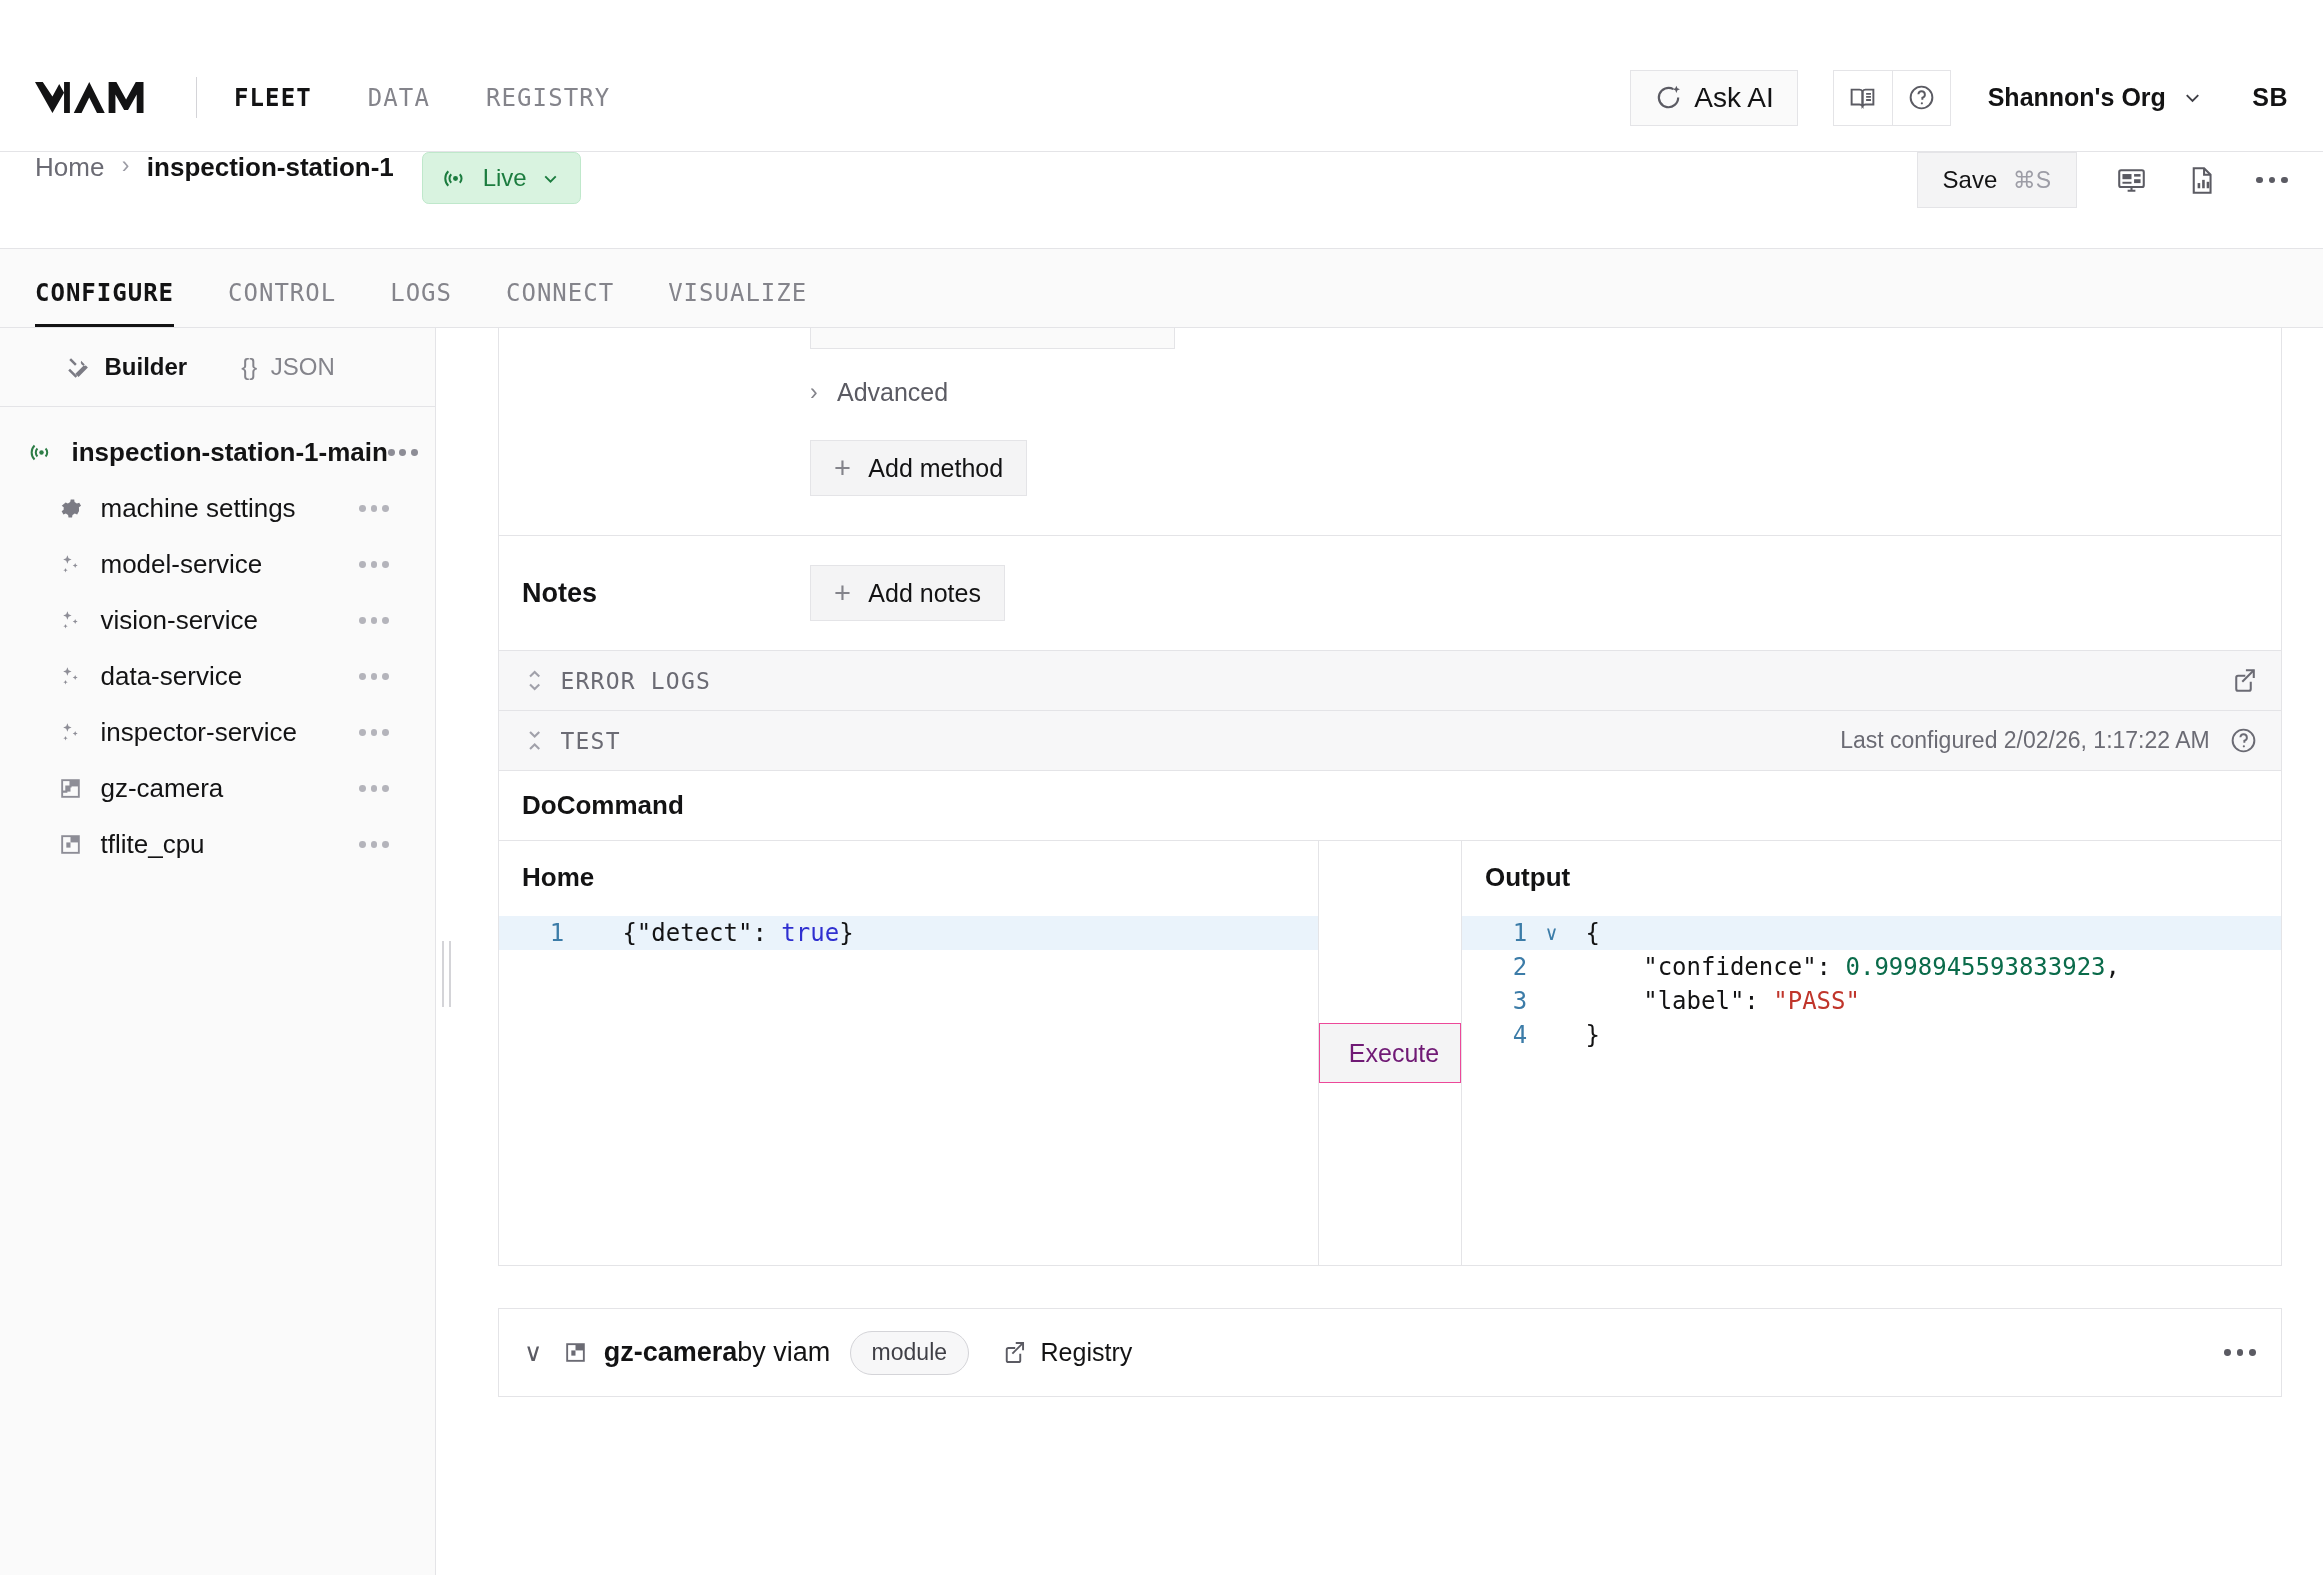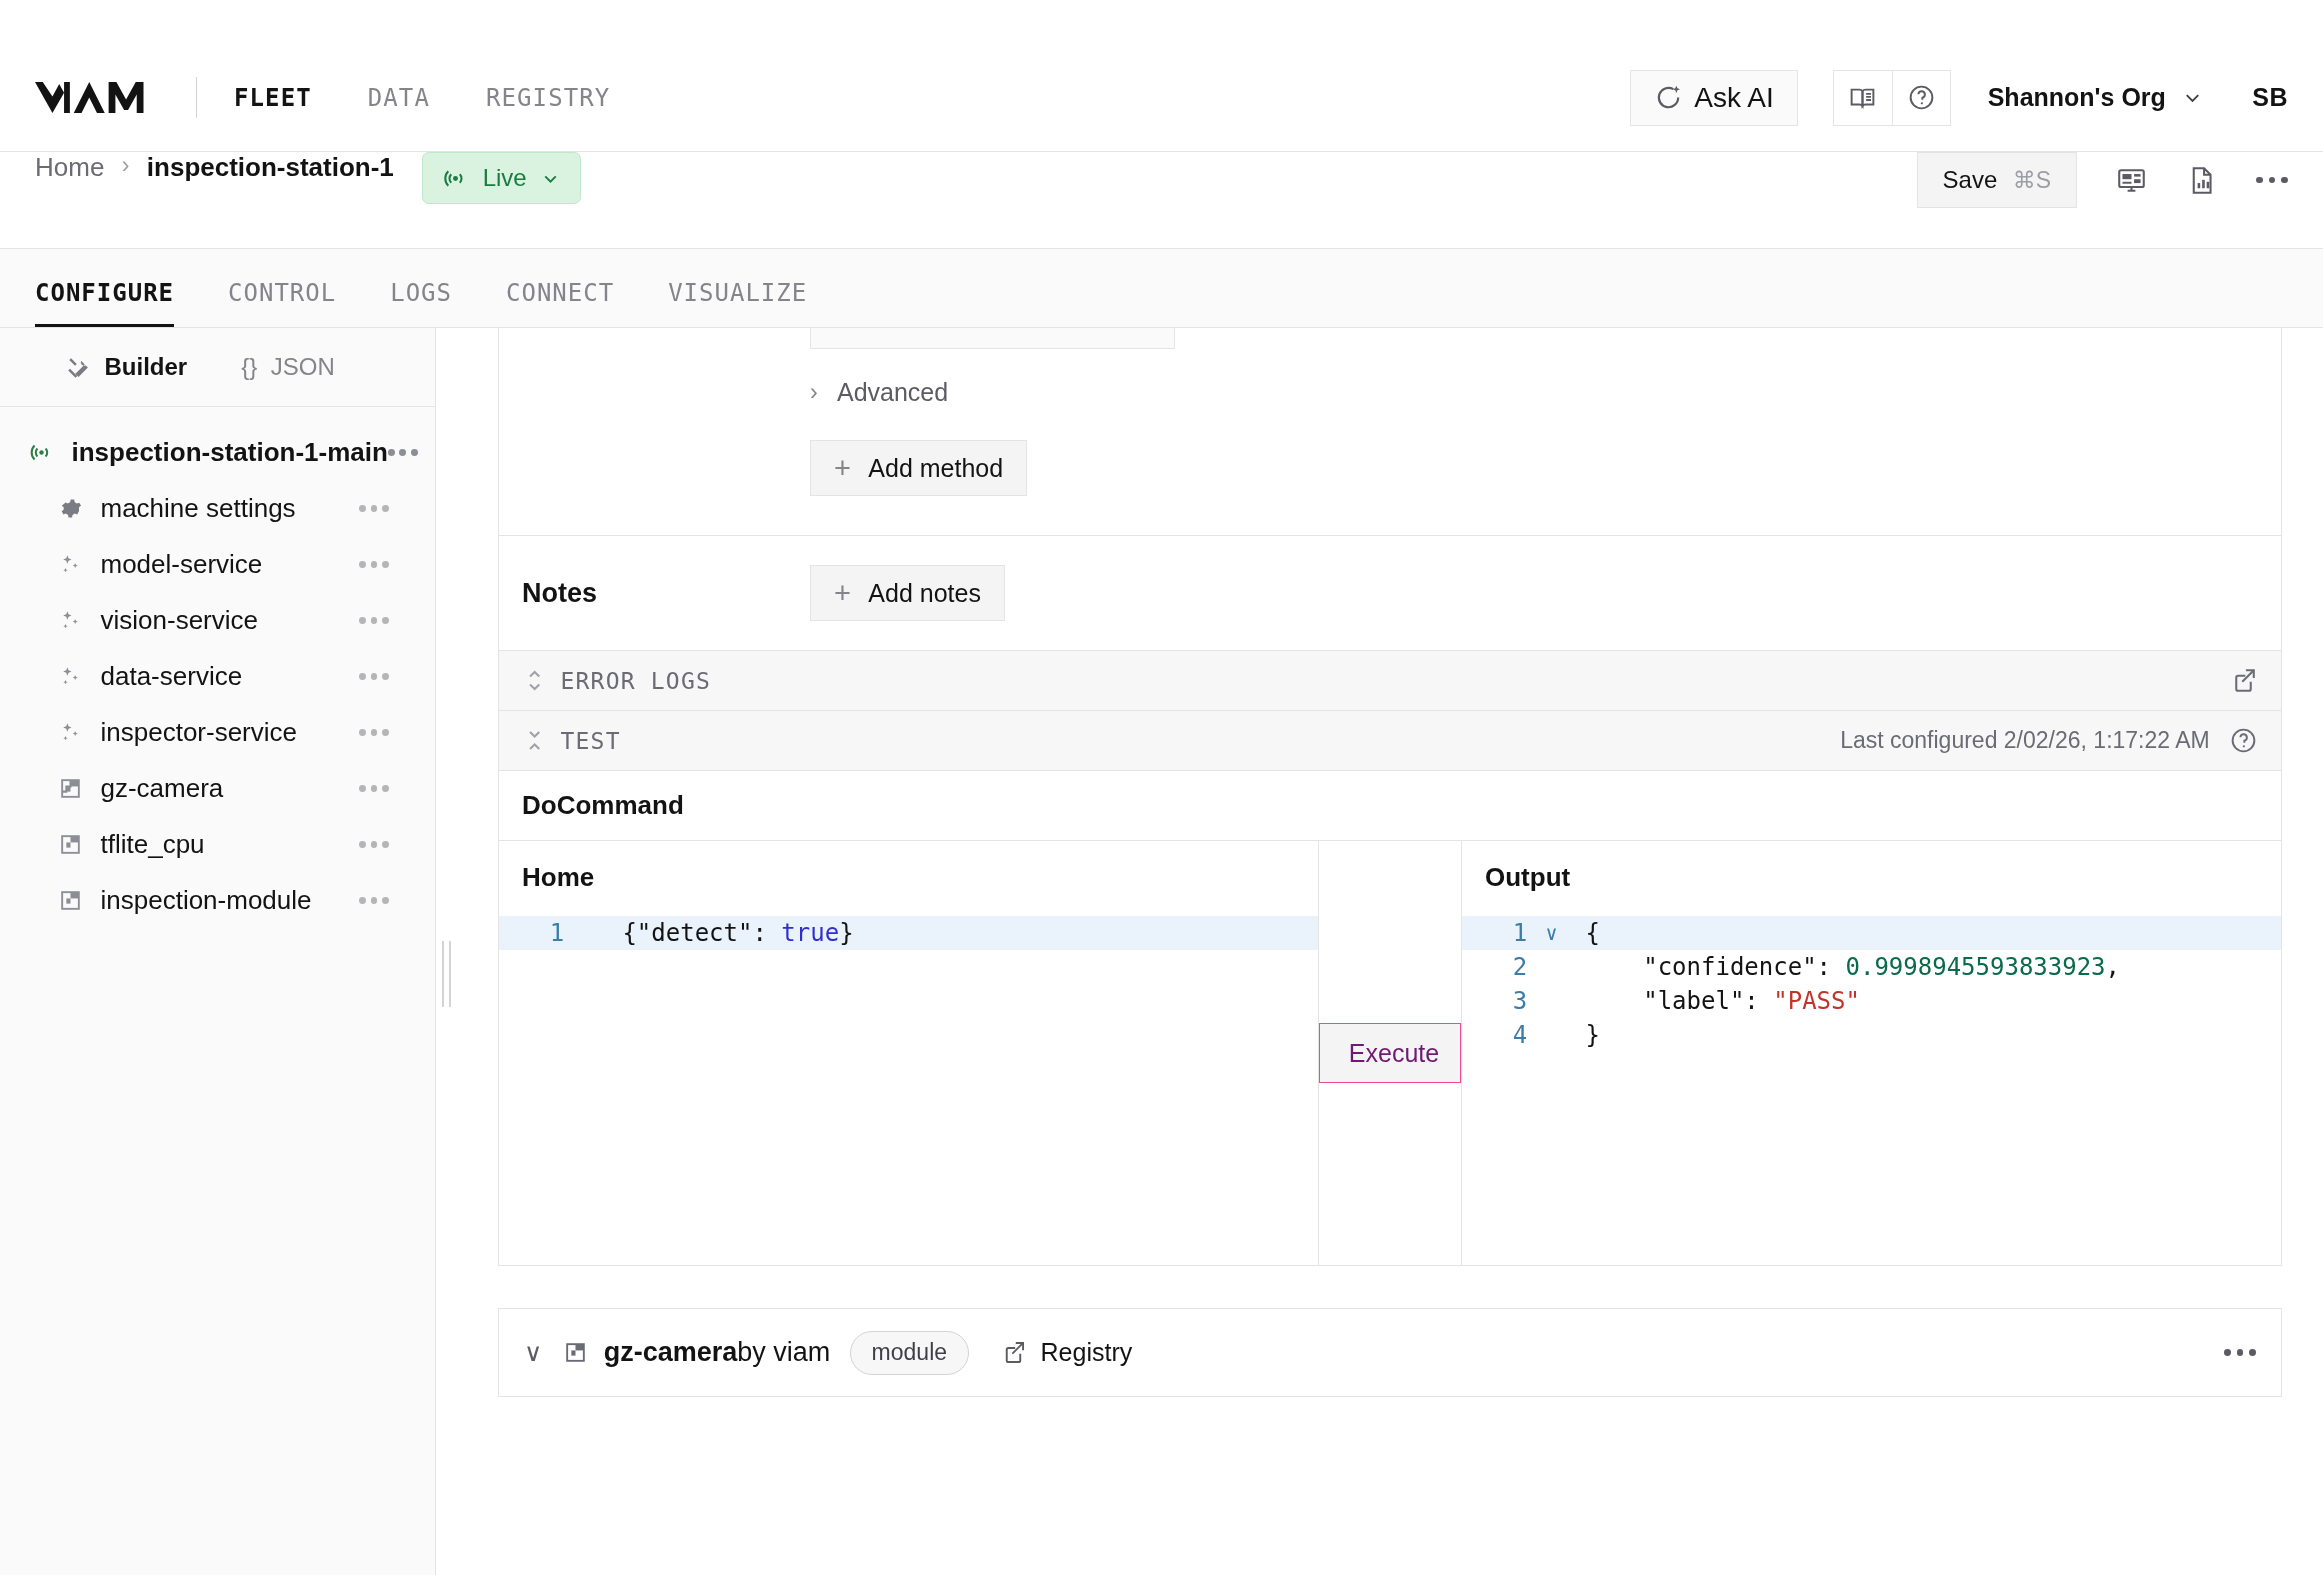--- a/index.html
+++ b/index.html
@@ -587,36 +587,20 @@
         </span>
         <span class="t-label">tflite_cpu</span>
         <span class="spacer"></span>
         <span class="row-dots">
             <i></i>
             <i></i>
             <i></i>
           </span>
       </div>
 
-      <div class="tree-row child">
-        <span class="t-icon">
-          <svg width="25" height="25" viewBox="0 0 24 24" fill="none" stroke="#8d8d96" stroke-width="1.8">
-            <rect x="4" y="4" width="16" height="16"></rect>
-            <path d="M12 4h8v6h-8z" fill="#8d8d96" stroke="none"></path>
-            <path d="M8 10h4v5H8z" fill="#8d8d96" stroke="none"></path>
-          </svg>
-        </span>
-        <span class="t-label">inspection-module</span>
-        <span class="spacer"></span>
-        <span class="row-dots">
-            <i></i>
-            <i></i>
-            <i></i>
-          </span>
-      </div>
 
     </div>
   </div>
 
   <div class="resize-handle">
     <span class="grip">
         <i></i>
         <i></i>
       </span>
   </div>

